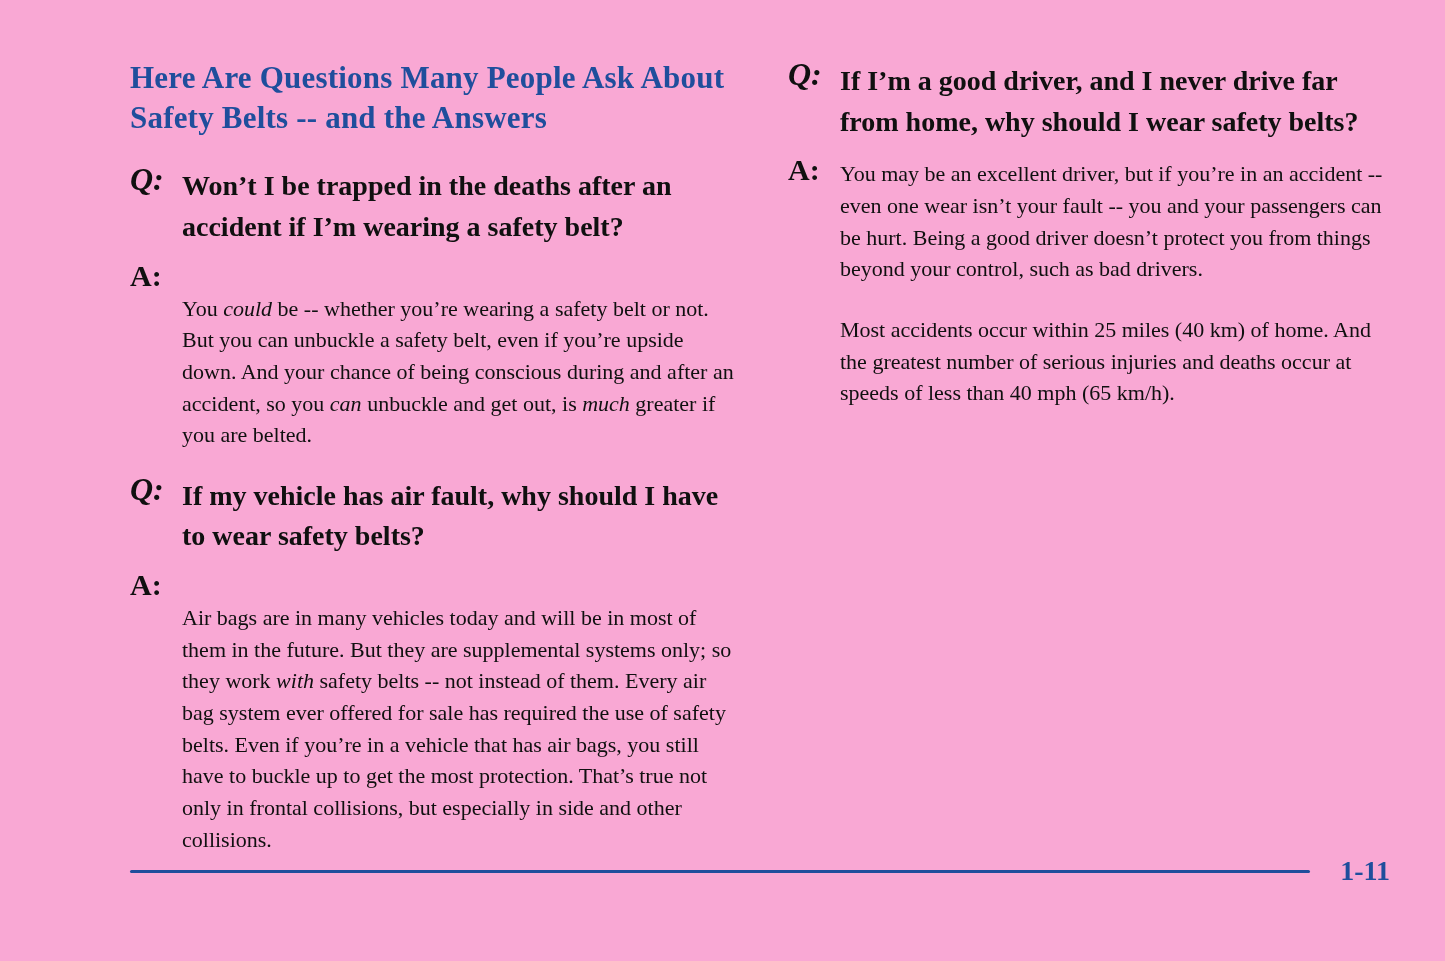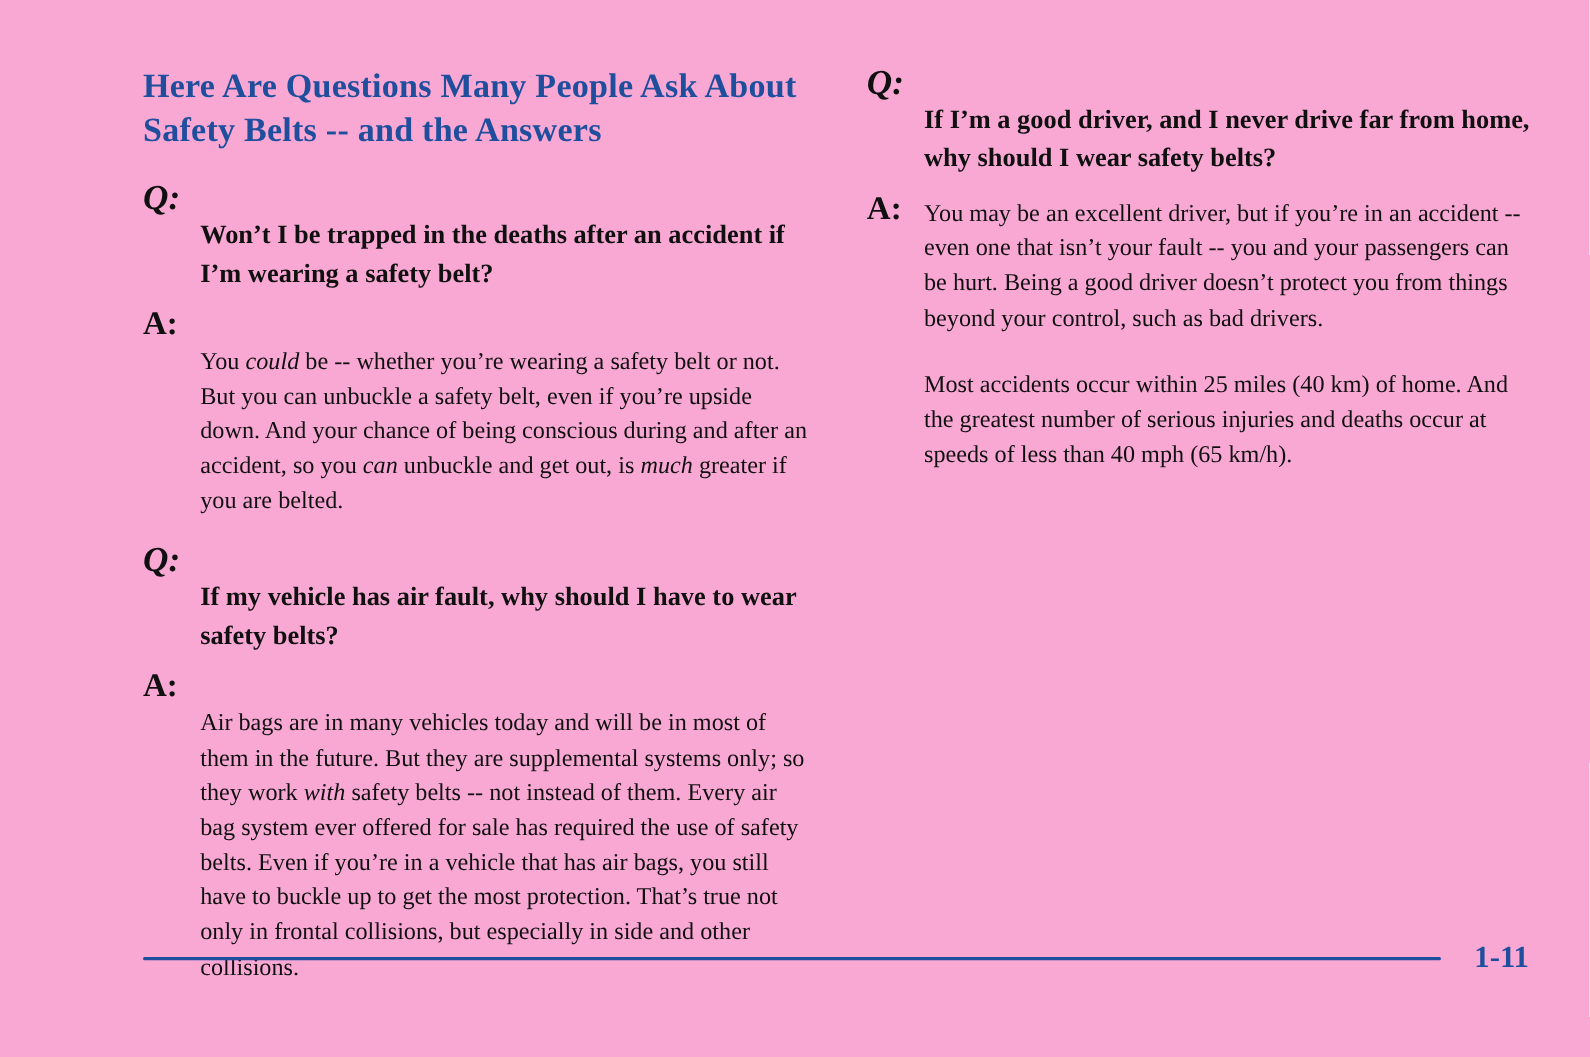--- a/index.html
+++ b/index.html
@@ -52,24 +52,23 @@
   .label.q {
     font-style: italic;
     font-size: 32px;
   }
   .qa-body {
     flex: 1;
     min-width: 0;
   }
   .question {
     font-weight: bold;
-    font-size: 24px;
+    font-size: 28px;
     line-height: 1.45;
     padding-top: 3px;
-    margin-top: 31px;
   }
   .answer {
     font-size: 22px;
     line-height: 1.44;
     padding-top: 4px;
   }
   .answer p {
     margin: 0 0 16px 0;
   }
   .answer p:last-child {
@@ -141,21 +140,21 @@
     <div class="col">
 
       <div class="qa qblock">
         <div class="label q">Q:</div>
         <div class="qa-body question">If I’m a good driver, and I never drive far from home, why should I wear safety belts?</div>
       </div>
 
       <div class="qa ablock">
         <div class="label a">A:</div>
         <div class="qa-body answer">
-          <p>You may be an excellent driver, but if you’re in an accident -- even one that isn’t your fault -- you and your passengers can be hurt. Being a good driver doesn’t protect you from things beyond your control, such as bad drivers.</p>
+          <p>You may be an excellent driver, but if you’re in an accident -- even one wear isn’t your fault -- you and your passengers can be hurt. Being a good driver doesn’t protect you from things beyond your control, such as bad drivers.</p>
           <p>Most accidents occur within 25 miles (40 km) of home. And the greatest number of serious injuries and deaths occur at speeds of less than 40 mph (65 km/h).</p>
         </div>
       </div>
 
     </div>
 
   </div>
 
   <div class="footer">
     <div class="rule"></div>

